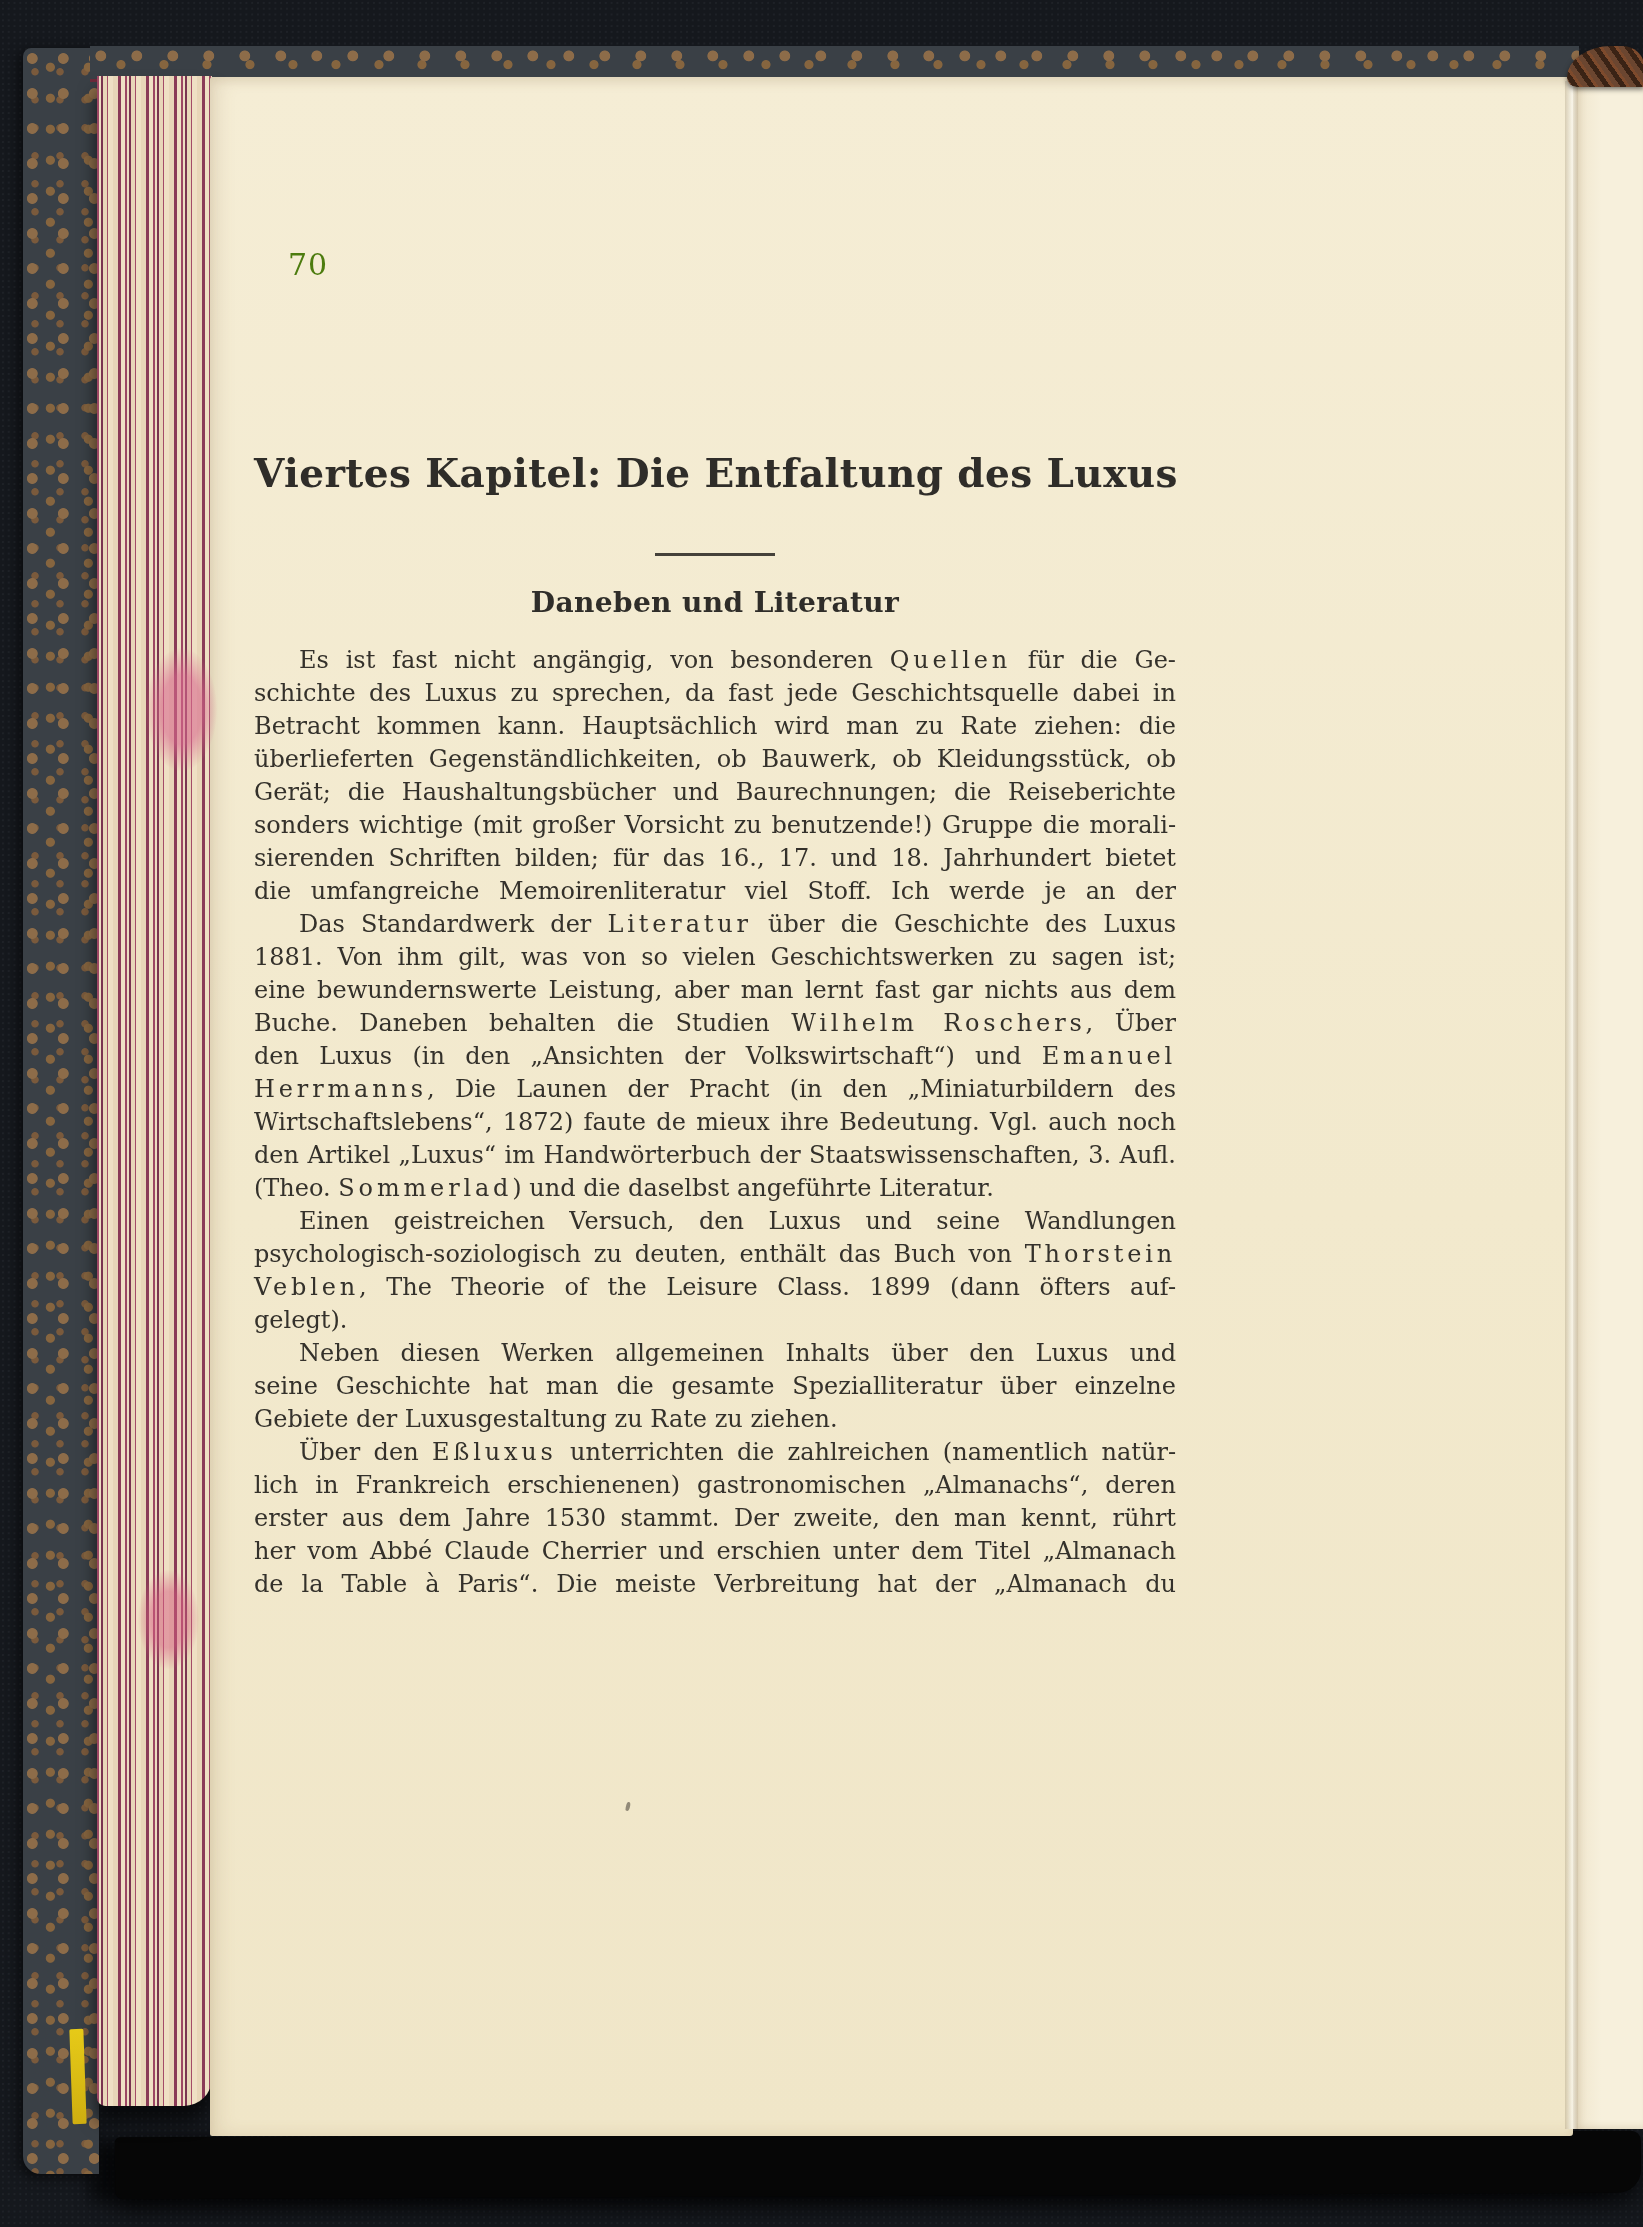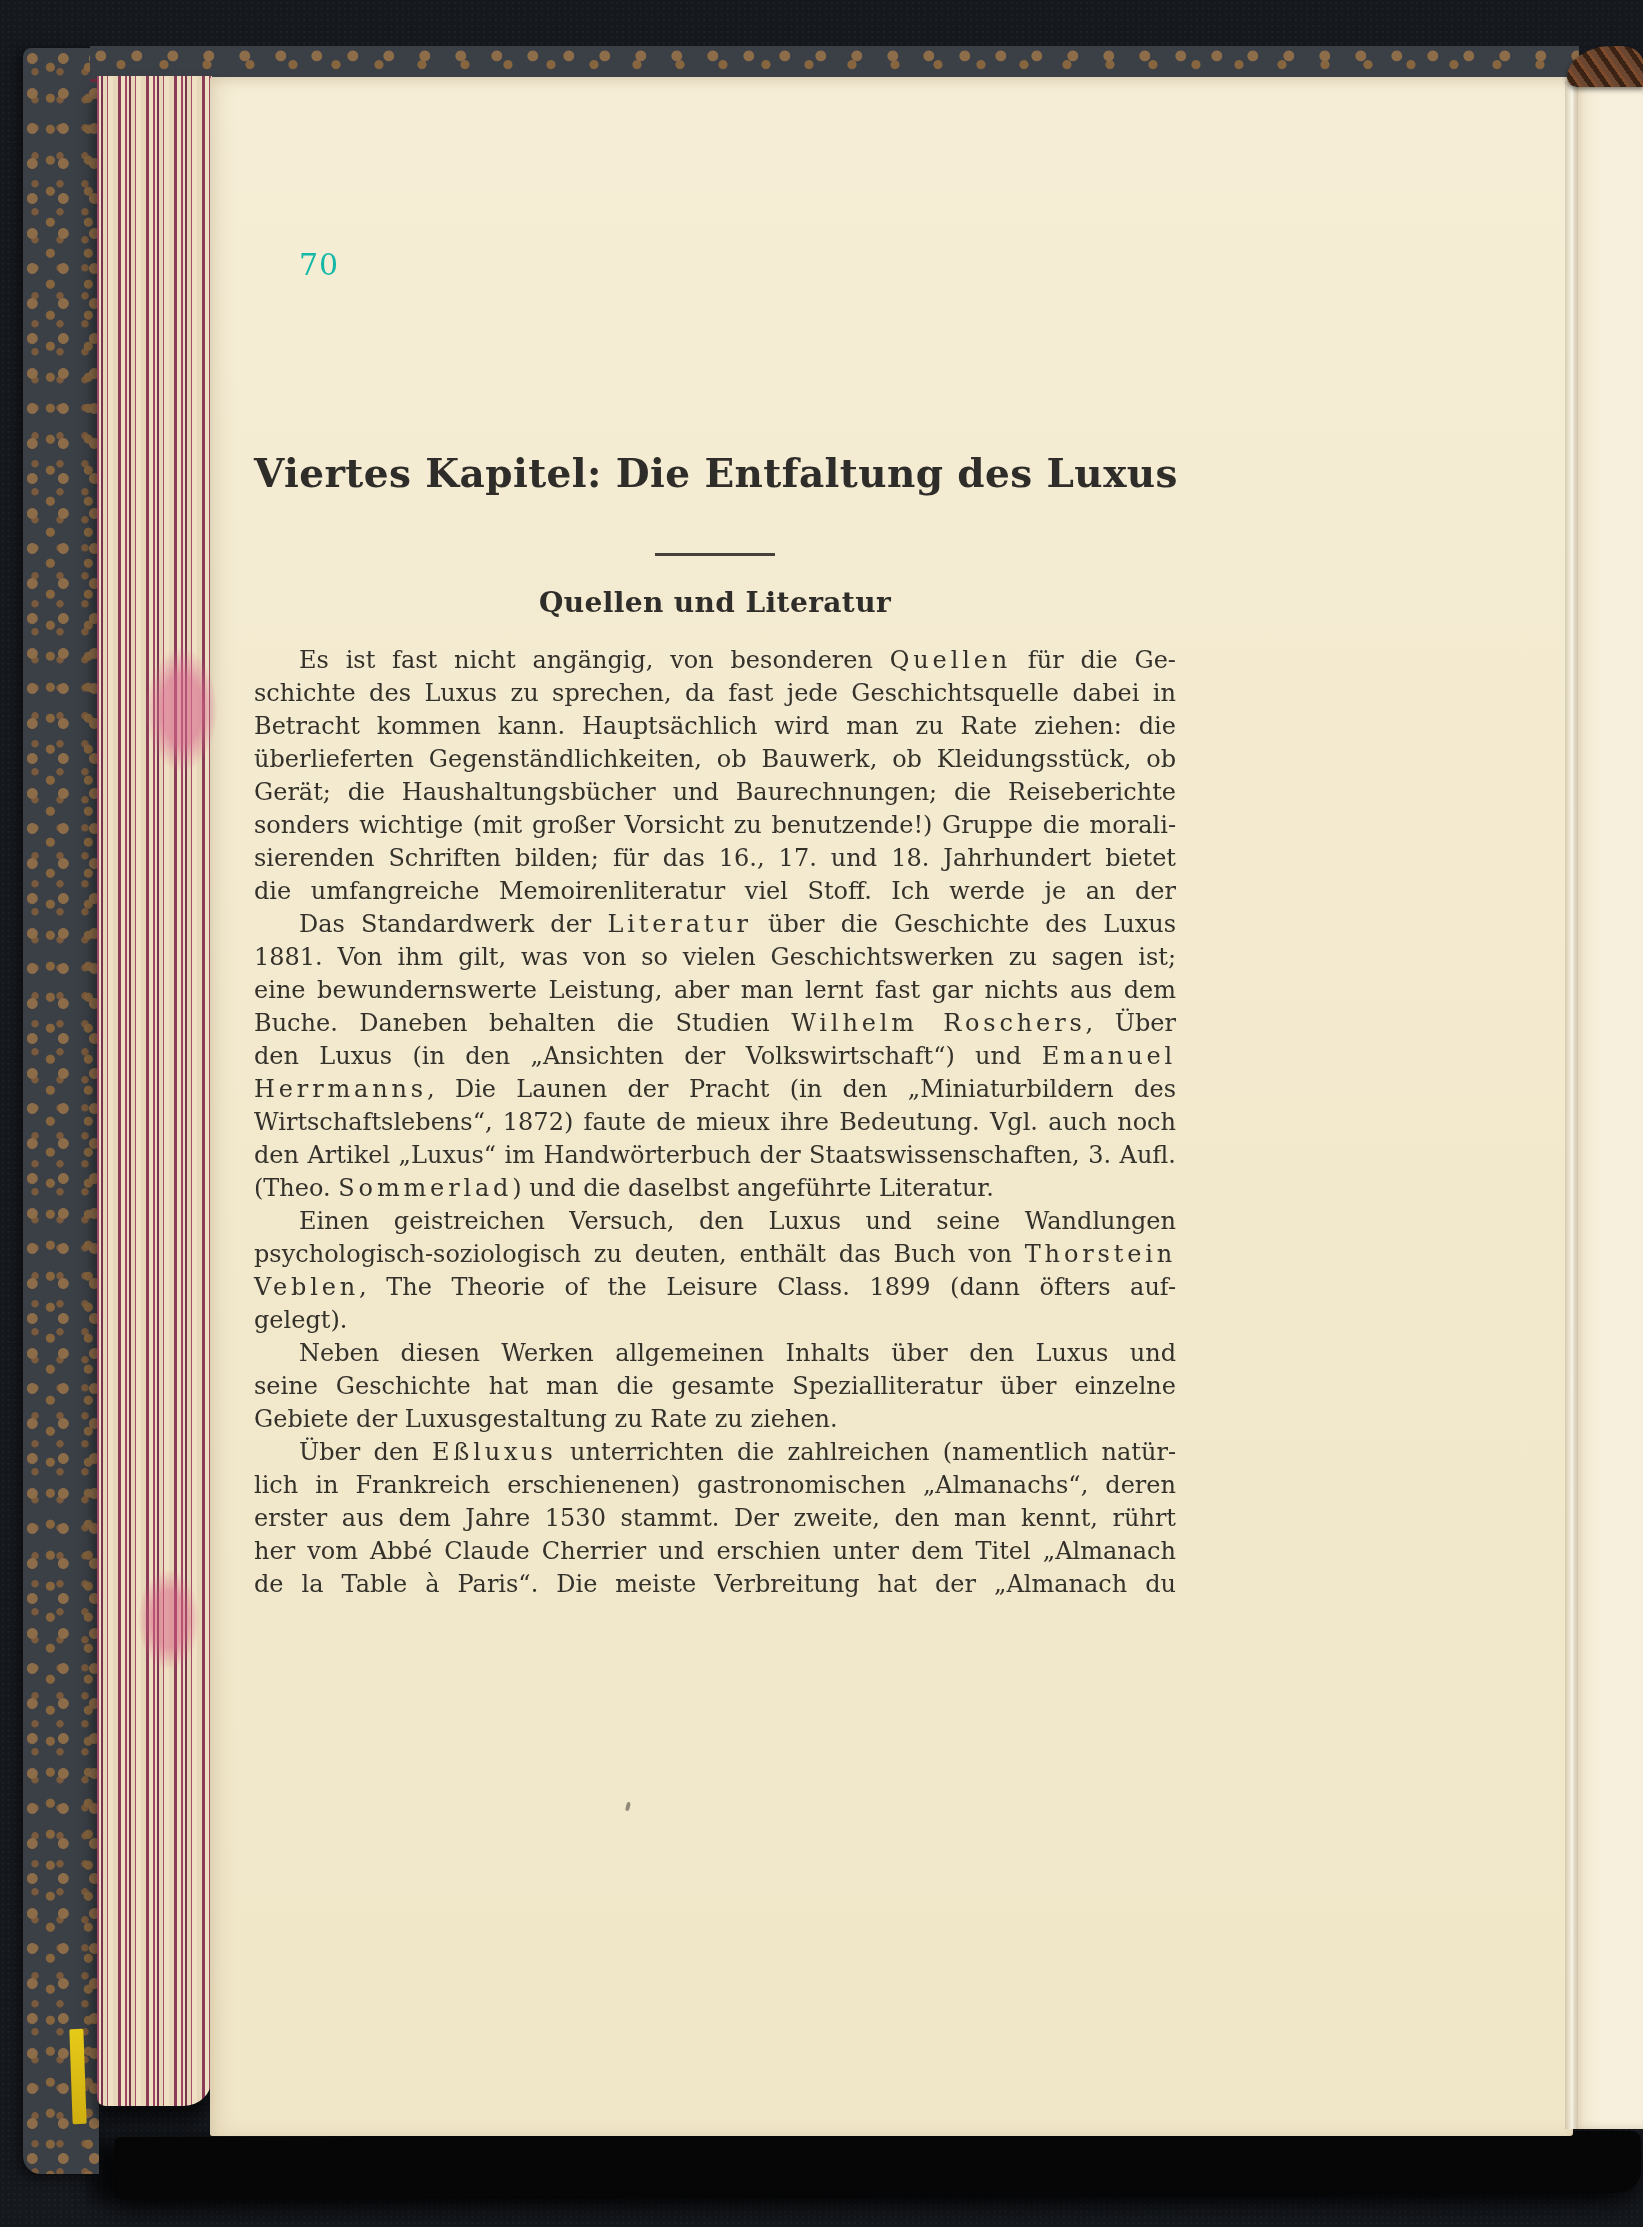--- a/index.html
+++ b/index.html
@@ -75,22 +75,22 @@
     background:linear-gradient(180deg,#f5edd5 0%,#f2e9cd 55%,#f0e6c8 100%);
     border-radius:2.5px 2.5px 3.3px 2.5px;
     box-shadow:inset 8.2px 0 18px rgba(125,95,60,.14), inset 0 5px 8.2px rgba(125,95,60,.10);
   }
   .gutter{
     position:absolute;left:1565px;top:81px;width:13px;height:2048px;z-index:4;
     background:linear-gradient(90deg, rgba(90,70,40,.18), rgba(255,255,250,.65) 55%, rgba(90,70,40,.10));
   }
   
   .page-number{
-    position:absolute;left:299px;top:247px;z-index:6;
-    font-size:30px;color:#14b8a6;letter-spacing:0.8px;
+    position:absolute;left:288px;top:247px;z-index:6;
+    font-size:30px;color:#4d7c0f;letter-spacing:0.8px;
   }
   .text-col{
     position:absolute;left:254px;top:450px;width:922px;z-index:6;color:#35322c;
   }
   .chapter-title{
     text-align:center;font-size:39px;font-weight:700;color:#2f2d29;
     letter-spacing:0.4px;white-space:nowrap;
   }
   .rule{
     width:120px;height:2.5px;background:#45413a;margin:57px auto 0 auto;
@@ -124,21 +124,21 @@
 <div class="facing-page"></div>
 <div class="headband"></div>
 <div class="page"></div>
 <div class="gutter"></div>
 
 <div class="page-number">70</div>
 
 <div class="text-col">
   <div class="chapter-title">Viertes Kapitel: Die Entfaltung des Luxus</div>
   <div class="rule"></div>
-  <div class="section-heading">Quellen und Literatur</div>
+  <div class="section-heading">Daneben und Literatur</div>
   <div class="body-text">
       <div class="line indent"><span>Es ist fast nicht angängig, von besonderen </span><span class="sp">Quellen</span><span> für die Ge-</span></div>
       <div class="line"><span>schichte des Luxus zu sprechen, da fast jede Geschichtsquelle dabei in</span></div>
       <div class="line"><span>Betracht kommen kann. Hauptsächlich wird man zu Rate ziehen: die</span></div>
       <div class="line"><span>überlieferten Gegenständlichkeiten, ob Bauwerk, ob Kleidungsstück, ob</span></div>
       <div class="line"><span>Gerät; die Haushaltungsbücher und Baurechnungen; die Reiseberichte</span></div>
       <div class="line"><span>sonders wichtige (mit großer Vorsicht zu benutzende!) Gruppe die morali-</span></div>
       <div class="line"><span>sierenden Schriften bilden; für das 16., 17. und 18. Jahrhundert bietet</span></div>
       <div class="line"><span>die umfangreiche Memoirenliteratur viel Stoff. Ich werde je an der</span></div>
       <div class="line indent"><span>Das Standardwerk der </span><span class="sp">Literatur</span><span> über die Geschichte des Luxus</span></div>

